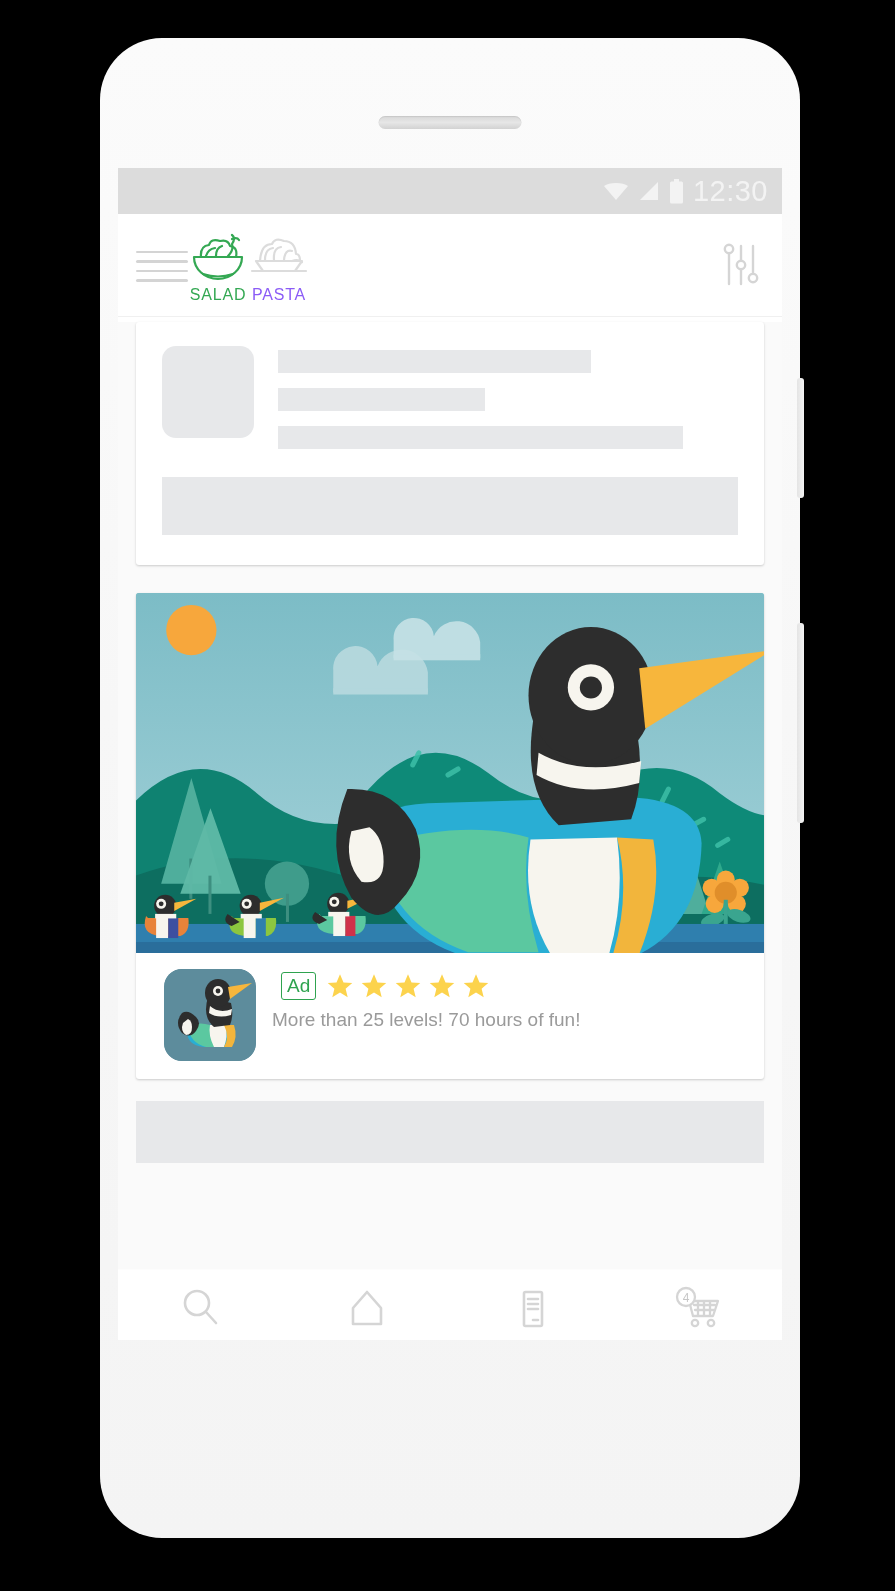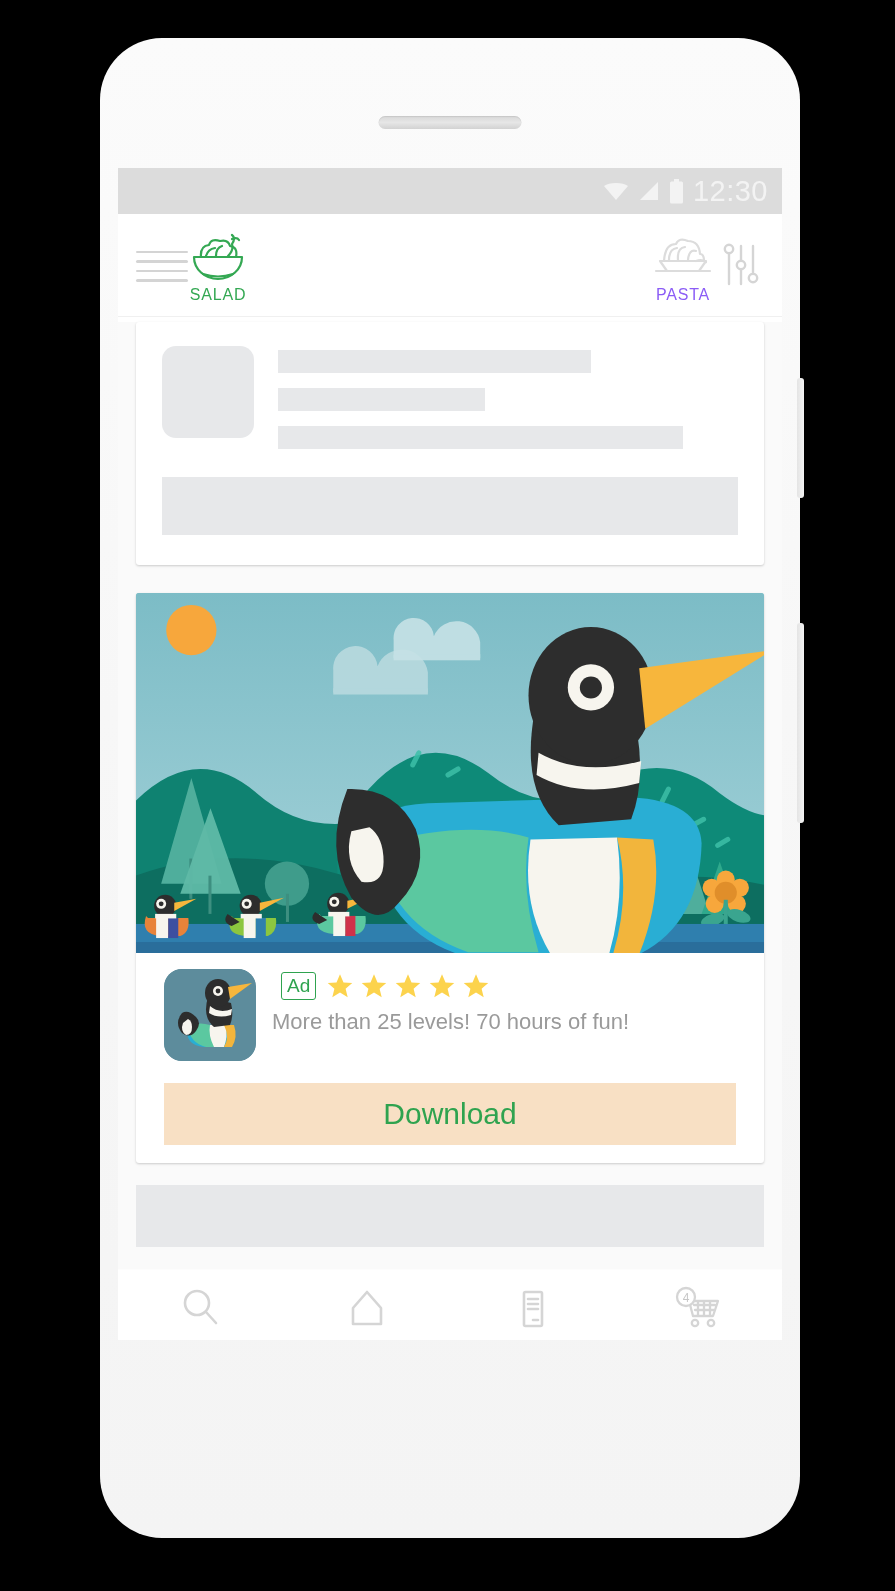--- a/index.html
+++ b/index.html
@@ -75,21 +75,21 @@
     height: 103px;
     background: #ffffff;
     display: flex;
     align-items: center;
     padding: 0 14px 0 18px;
     border-bottom: 1px solid #f0f0f0;
   }
   .hamburger { width: 52px; display: flex; flex-direction: column; gap: 7px; padding-top: 2px; }
   .hamburger i { display: block; height: 2.5px; background: #d4d4d4; border-radius: 2px; }
 
-  .nav-tabs { flex: 1; display: flex; align-items: flex-start; justify-content: space-between; padding-top: 6px; }
+  .nav-tabs { flex: 1; display: flex; align-items: flex-start; justify-content: flex-start; padding-top: 6px; }
   .nav-tab { display: flex; flex-direction: column; align-items: center; gap: 4px; cursor: pointer; }
   .nav-tab .lbl { font-size: 16px; letter-spacing: 0.8px; color: #8b5cf6; }
   .nav-tab.active .lbl { color: #34a853; }
 
   .tune-btn { width: 54px; display: flex; justify-content: center; }
 
   
   .content {
     position: relative;
     height: 1023px;
@@ -132,21 +132,21 @@
   }
   .ad-meta { display: flex; align-items: center; gap: 10px; margin-top: 7px; }
   .ad-badge {
     border: 1.8px solid #2fa34f; color: #2fa34f;
     font-size: 19px; line-height: 1;
     padding: 3px 5px 4px 5px; border-radius: 3px;
     font-family: "Liberation Sans", sans-serif;
     margin-left: 9px;
   }
   .stars { display: flex; gap: 6px; }
-  .ad-desc { color: #9a9a9a; font-size: 22px; margin-top: 9px; white-space: nowrap; }
+  .ad-desc { color: #9a9a9a; font-size: 19px; margin-top: 9px; white-space: nowrap; }
 
   .ad-cta {
     margin: 22px 28px 0 28px;
     height: 62px;
     background: #f8e0c4;
     color: #2fa34f;
     font-size: 30px;
     display: flex; align-items: center; justify-content: center;
     cursor: pointer;
   }
@@ -447,21 +447,20 @@
                   </svg>
                 <svg width="28" height="28" viewBox="0 0 24 24">
                     <polygon points="12,2 15,9 22.5,9.5 16.8,14.3 18.6,21.7 12,17.6 5.4,21.7 7.2,14.3 1.5,9.5 9,9" fill="#fcd34d"></polygon>
                   </svg>
               </span>
             </div>
             <div class="ad-desc">More than 25 levels! 70 hours of fun!</div>
           </div>
         </div>
 
-        <div class="ad-cta">Download</div>
       </div>
 
       <div class="bottom-skel"></div>
 
       <div class="bottomnav">
 
         <div class="bn-item">
           <svg width="44" height="44" viewBox="0 0 44 44">
             <g fill="none" stroke="#d5d5d5" stroke-width="2.6" stroke-linecap="round">
               <circle cx="18" cy="17" r="12"></circle>

